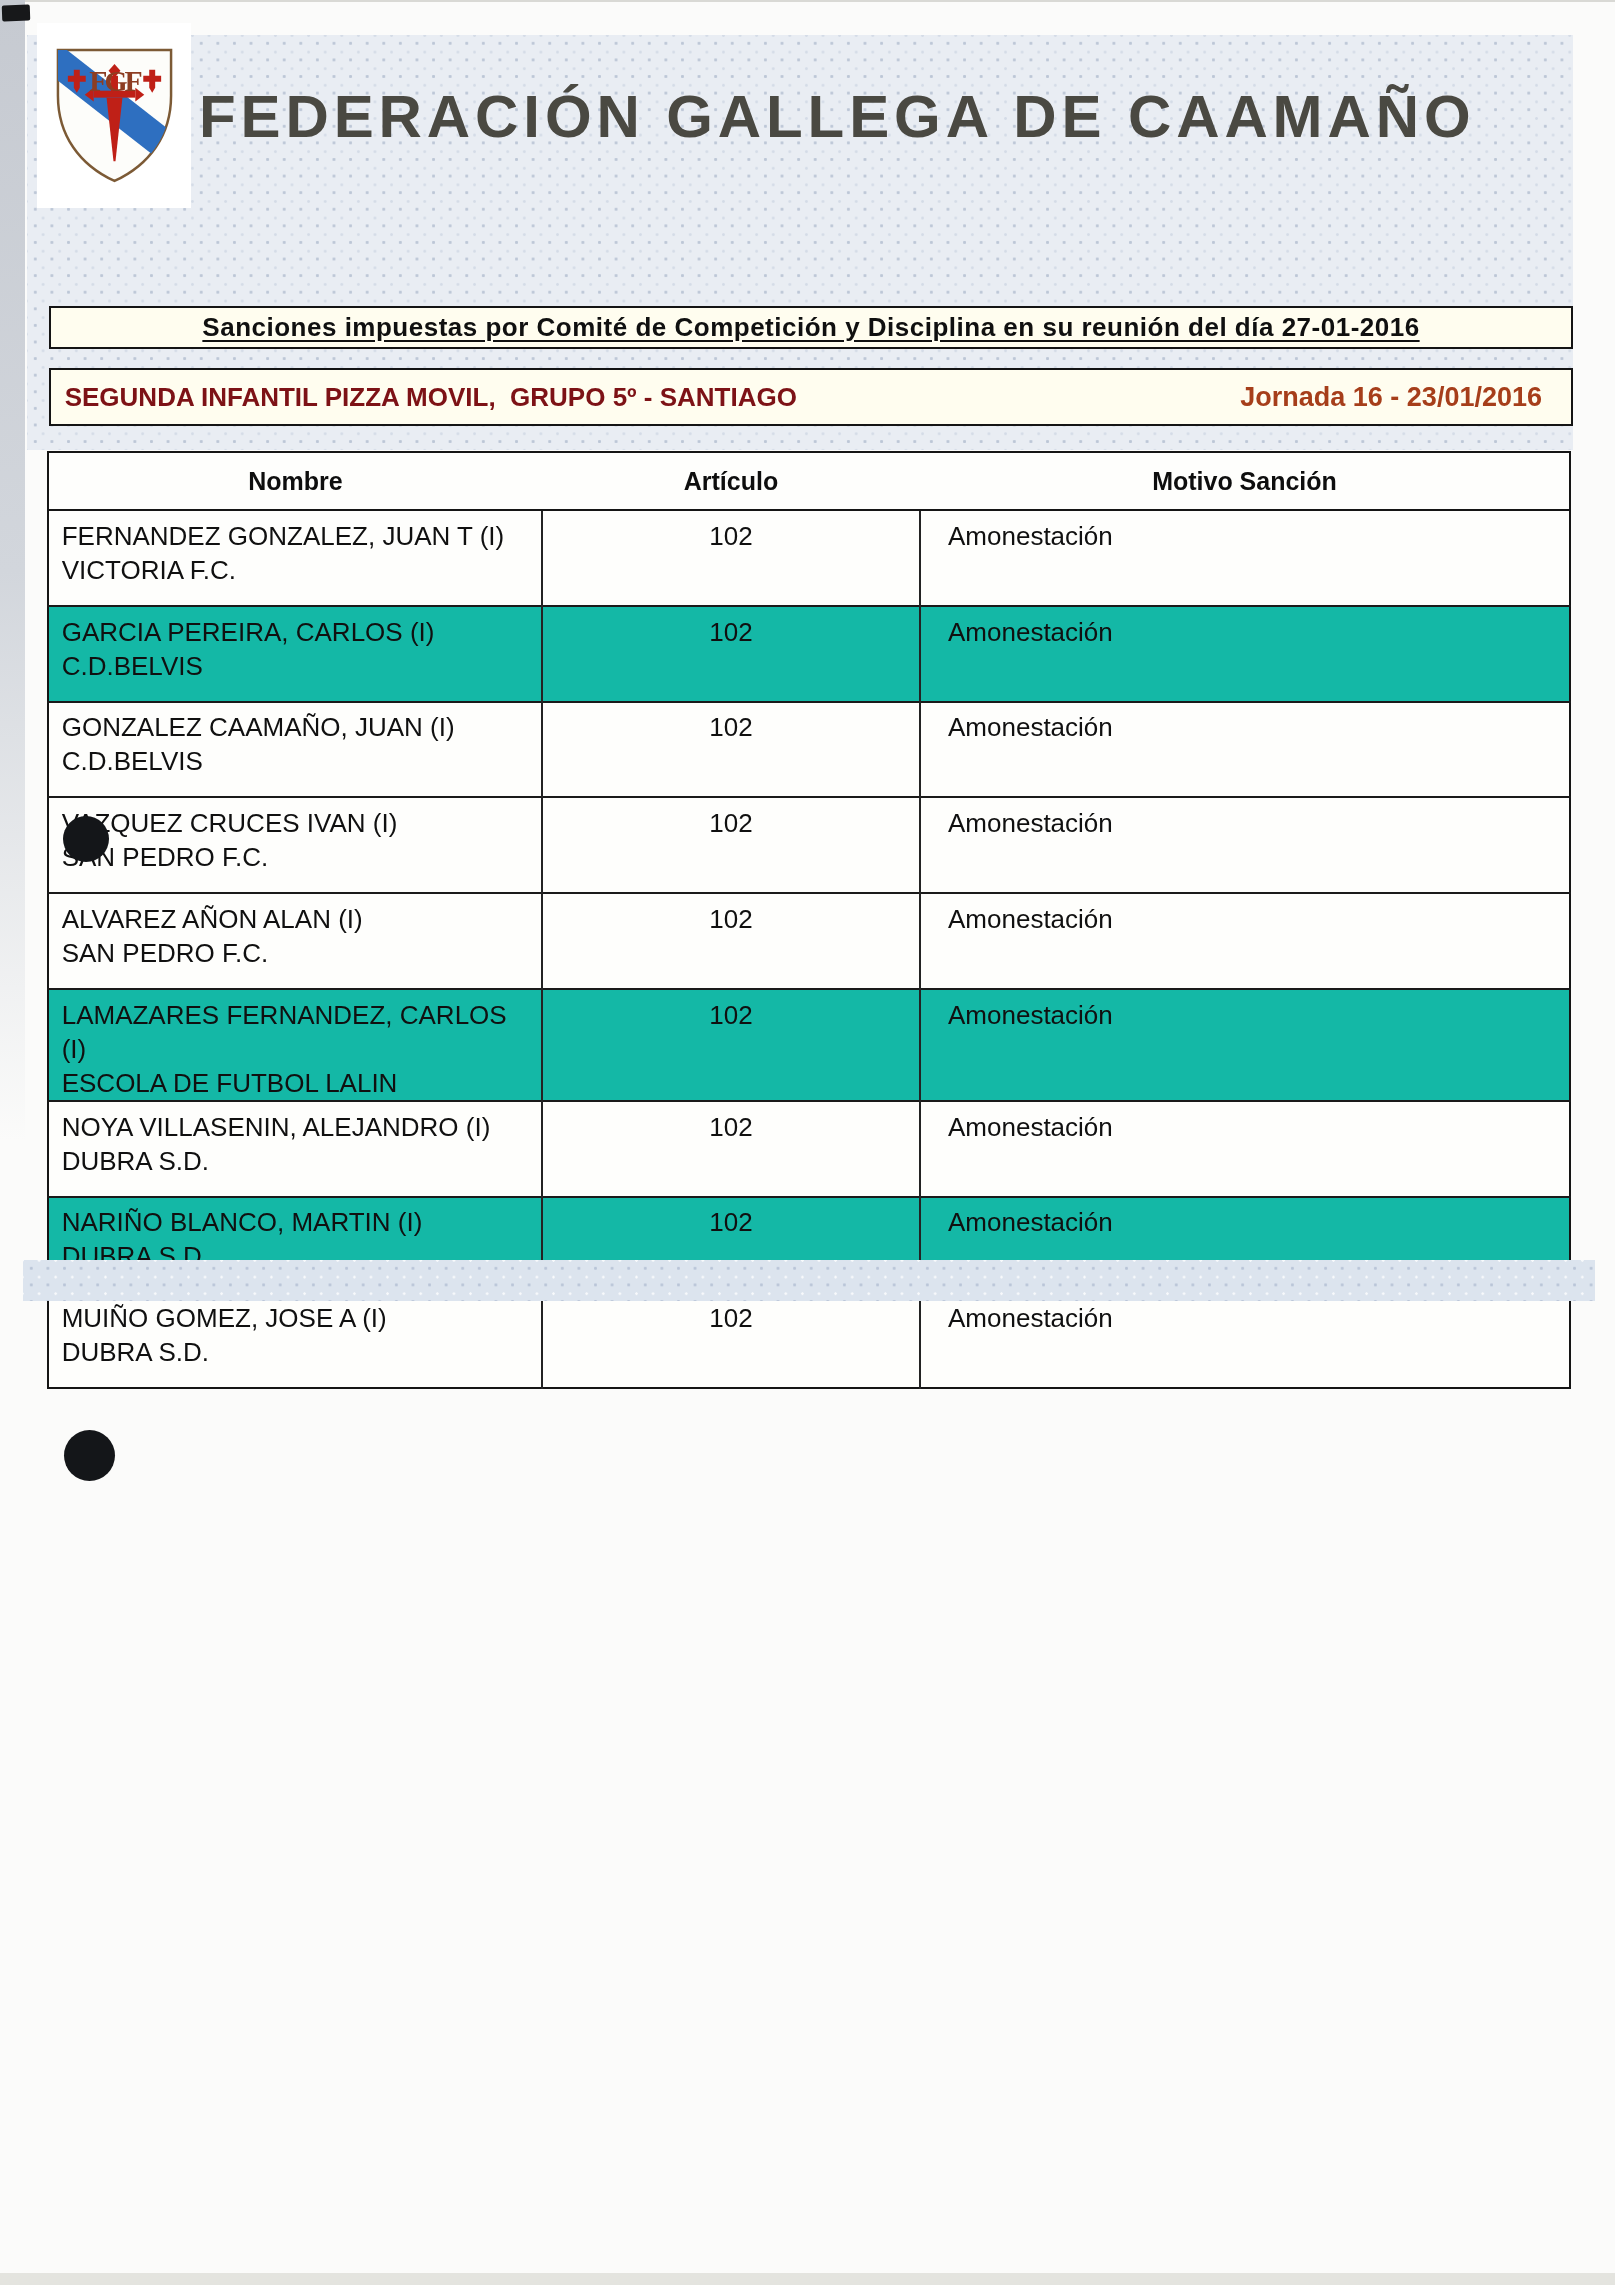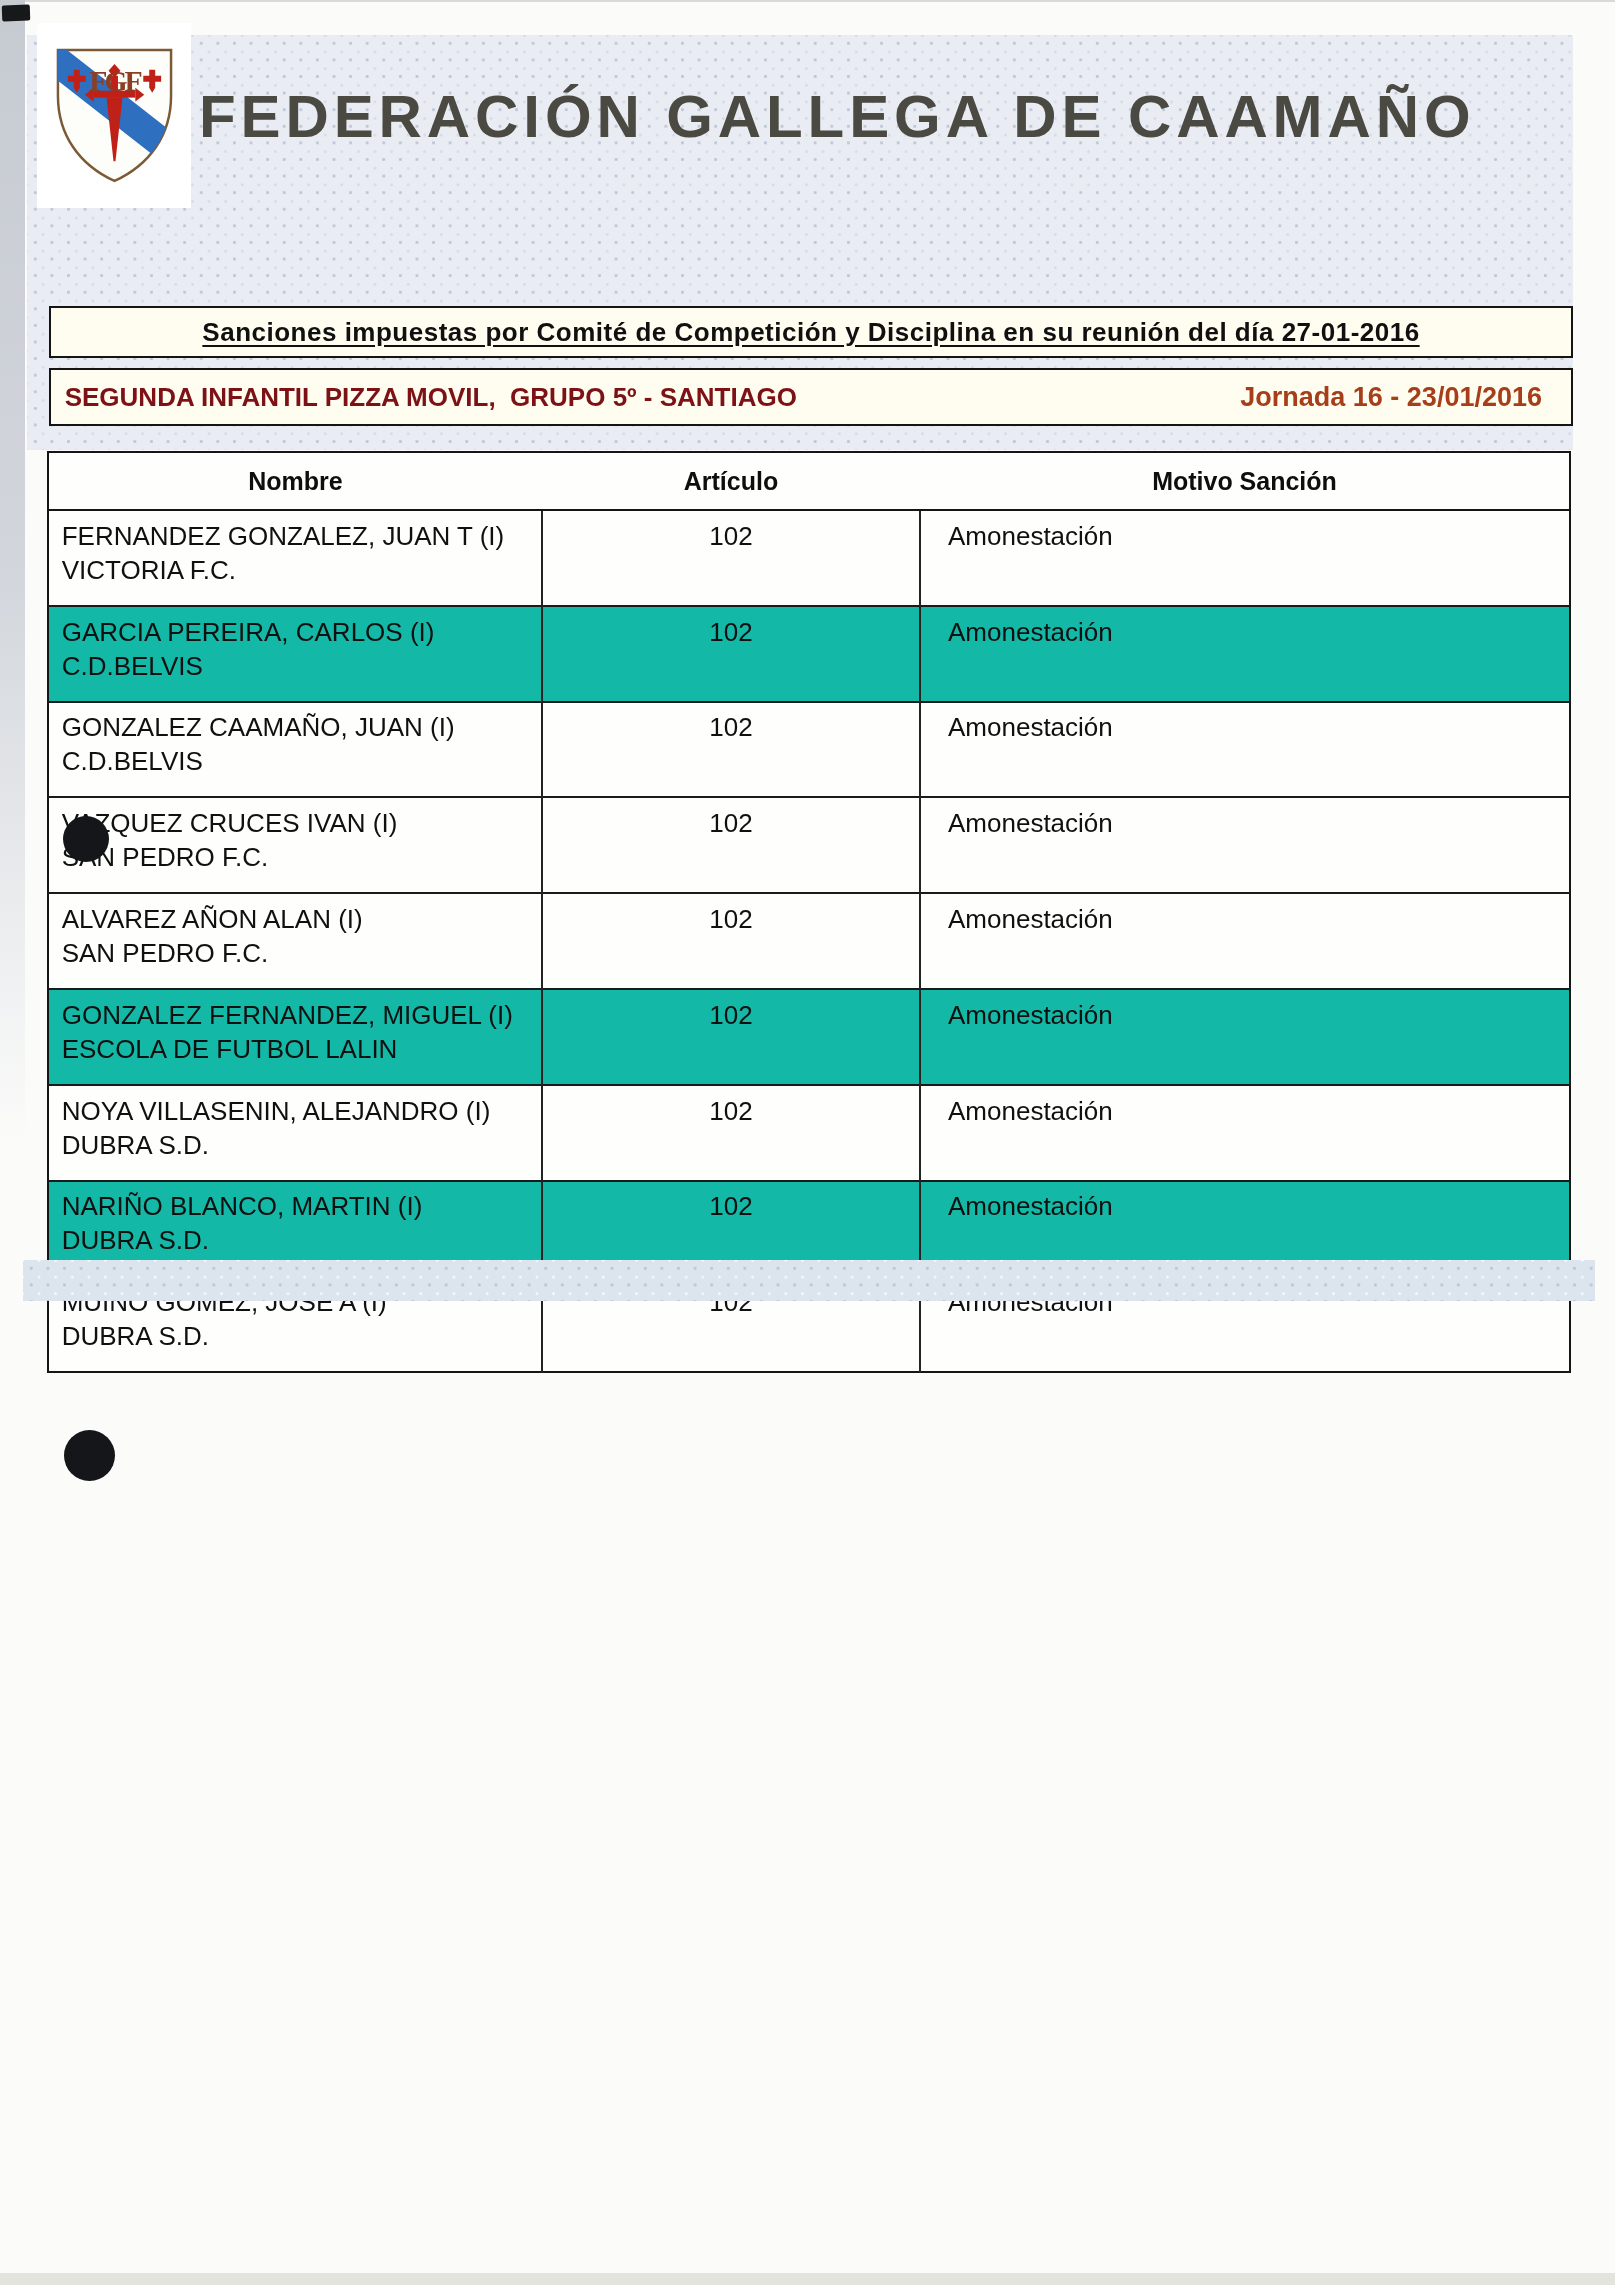--- a/index.html
+++ b/index.html
@@ -37,21 +37,21 @@
     position:absolute; left:199px; top:82px;
     font-size:60px; font-weight:bold; letter-spacing:4.9px;
     color:#4a4942; white-space:nowrap;
   }
 
   .banner {
     position:absolute; left:49px; width:1524px; box-sizing:border-box;
     background:#fffdef; border:2.9px solid #141414;
     display:flex; align-items:center;
   }
-  .banner-sanctions { top:306px; height:52px; justify-content:center; }
+  .banner-sanctions { top:306px; height:43px; justify-content:center; }
   .banner-sanctions .b-text {
     font-size:26px; font-weight:bold; letter-spacing:0.5px; color:#101010;
     text-decoration:underline; text-underline-offset:3.9px; white-space:nowrap;
   }
   .banner-category { top:368px; height:58px; justify-content:space-between; padding:0 29px 0 13.7px; }
   .cat-left  { font-size:26px; font-weight:bold; color:#7d1216; white-space:nowrap; }
   .cat-right { font-size:27px; font-weight:bold; color:#a63e1a; white-space:nowrap; }
 
   table.sanctions { 
     position:absolute; left:47px; top:451px; width:1522px;
@@ -189,21 +189,21 @@
       <tr>
         <td class="c-name">
             <div>ALVAREZ AÑON ALAN (I)</div>
             <div class="club">SAN PEDRO F.C.</div>
           </td>
         <td class="c-art">102</td>
         <td class="c-motivo">Amonestación</td>
       </tr>
       <tr class="tint">
         <td class="c-name">
-            <div>GONZALEZ FERNANDEZ, MIGUEL (I)</div>
+            <div>LAMAZARES FERNANDEZ, CARLOS (I)</div>
             <div class="club">ESCOLA DE FUTBOL LALIN</div>
           </td>
         <td class="c-art">102</td>
         <td class="c-motivo">Amonestación</td>
       </tr>
       <tr>
         <td class="c-name">
             <div>NOYA VILLASENIN, ALEJANDRO (I)</div>
             <div class="club">DUBRA S.D.</div>
           </td>

